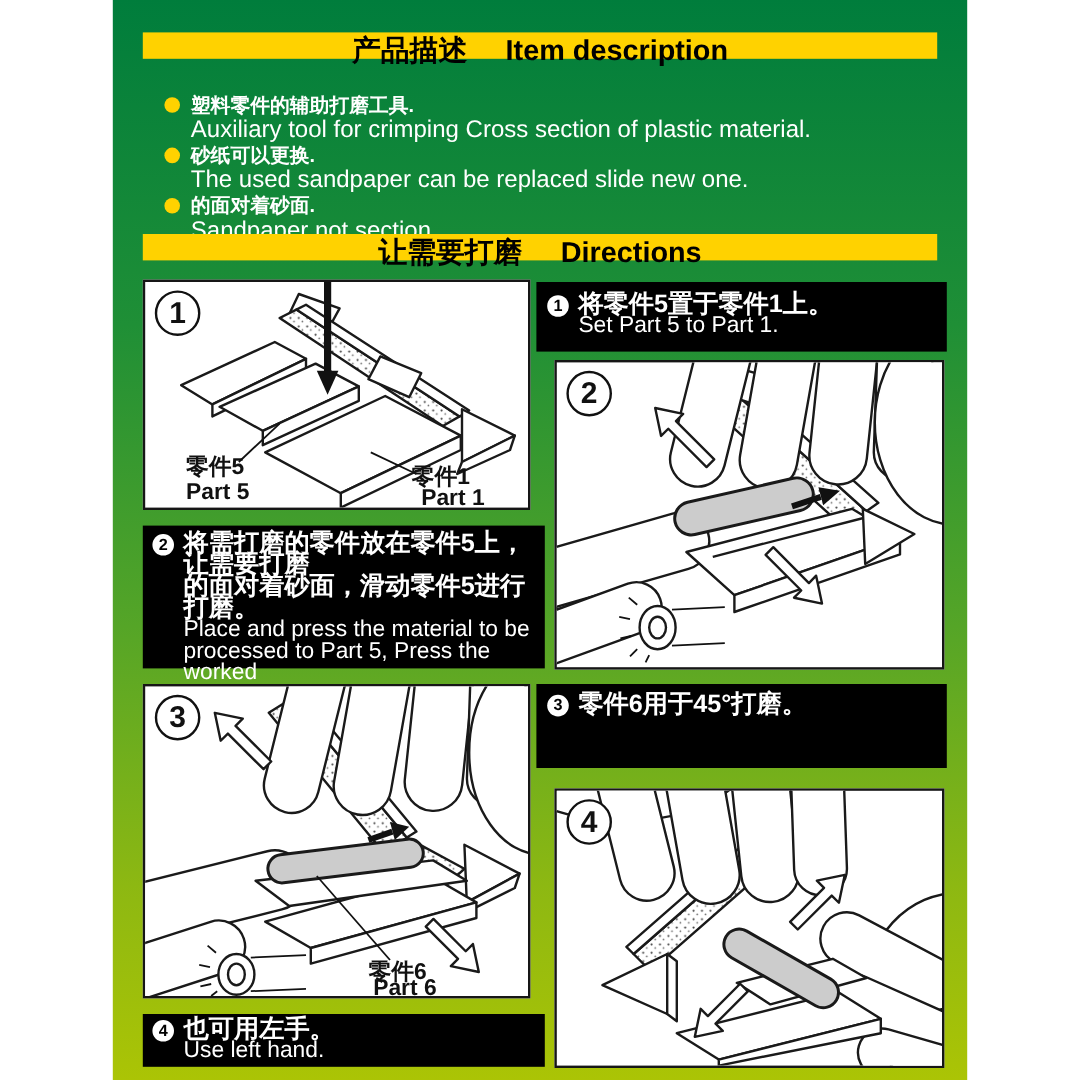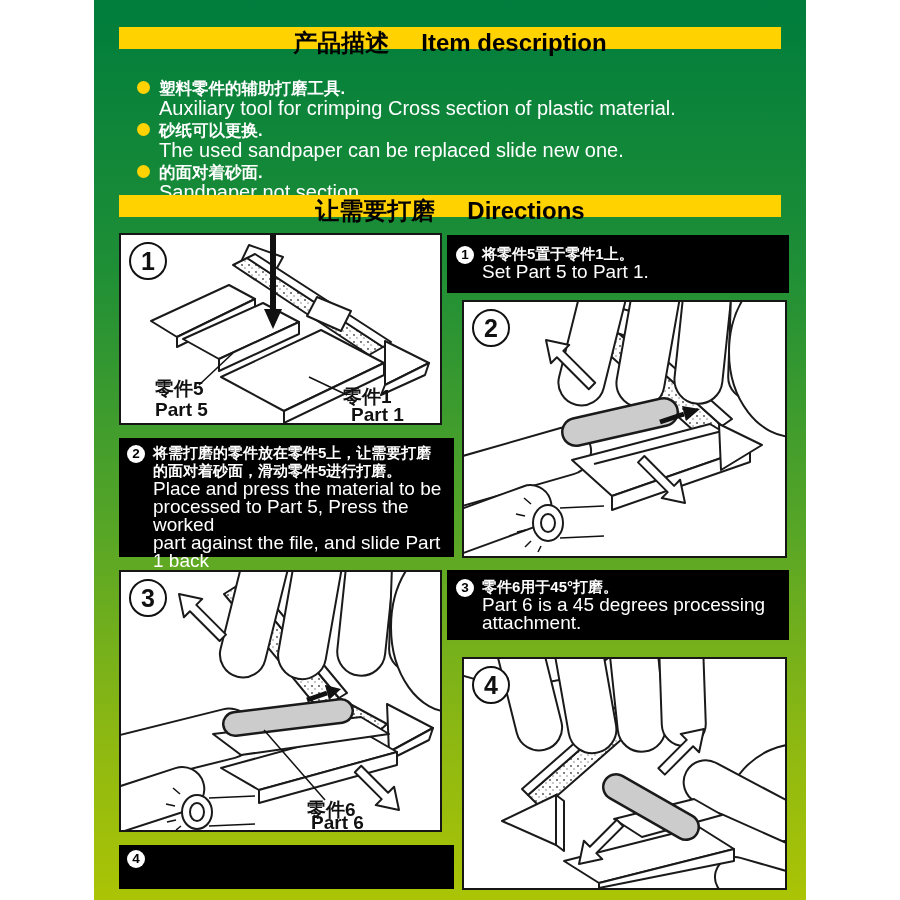--- a/index.html
+++ b/index.html
@@ -50,21 +50,21 @@
   }
   #step-1{left:353px;top:235px;width:342px;height:58px;padding:10px 10px 0 9px}
   #step-2{left:25px;top:438px;width:335px;height:119px;padding:6px 8px 0 8px}
   #step-3{left:353px;top:570px;width:342px;height:70px;padding:8px 10px 0 9px}
   #step-4{left:25px;top:845px;width:335px;height:44px;padding:4px 8px 0 8px}
   .badge{
     flex:none;width:18px;height:18px;border-radius:50%;background:#fff;color:#000;
     font-weight:bold;font-size:13.5px;line-height:18px;text-align:center;
     margin:1px 8px 0 0;
   }
-  .s-zh{font-weight:bold;font-size:15px;line-height:18px;white-space:pre-line}
+  .s-zh{font-weight:bold;font-size:21px;line-height:18px;white-space:pre-line}
   .s-en{font-size:19px;line-height:18px;white-space:pre-line}
 
   svg .lbl{font-family:"Liberation Sans","DejaVu Sans",sans-serif;font-weight:bold;font-size:19px;fill:#111}
   svg .ink{stroke:#1a1a1a;stroke-width:2;fill:#fff;stroke-linejoin:round}
   svg .thin{stroke:#111;stroke-width:1.5;fill:none}
   svg .solid{fill:#111;stroke:none}
 </style>
 </head>
 <body>
 
@@ -263,22 +263,20 @@
       <line x1="143" y1="158" x2="204" y2="228" class="thin"></line>
       <text class="lbl" x="186" y="244">零件6</text>
       <text class="lbl" x="190" y="257">Part 6</text>
     </svg>
   </div>
 
   <div class="step" id="step-3">
     <span class="badge">3</span>
     <span>
       <span class="s-zh" style="display:block">零件6用于45°打磨。</span>
-      <span class="s-en" style="display:block">Part 6 is a 45 degrees processing
-attachment.</span>
     </span>
   </div>
 
   <div class="panel" id="panel-4">
     <div class="pnum">4</div>
     <svg viewBox="0 0 321 229">
       <defs>
         <pattern id="sand4" width="7" height="7" patternUnits="userSpaceOnUse">
           <rect width="7" height="7" fill="#fff"></rect>
           <circle cx="2" cy="2" r="0.9" fill="#444"></circle>
@@ -311,15 +309,19 @@
       </g>
       <line x1="152" y1="128" x2="222" y2="168" stroke="#1a1a1a" stroke-width="28" stroke-linecap="round"></line>
       <line x1="152" y1="128" x2="222" y2="168" stroke="#cccccc" stroke-width="23" stroke-linecap="round"></line>
       <path d="M240,70 216.7,74.9 222.7,80.9 194.4,109.2 200.8,115.6 229.1,87.3 235.1,93.3 Z" class="ink"></path>
       <path d="M115,205 119.9,181.7 125.9,187.7 152.8,160.8 159.2,167.2 132.3,194.1 138.3,200.1 Z" class="ink"></path>
     </svg>
   </div>
 
   <div class="step" id="step-4">
     <span class="badge">4</span>
+    <span>
+      <span class="s-zh" style="display:block">也可用左手。</span>
+      <span class="s-en" style="display:block">Use left hand.</span>
+    </span>
   </div>
 
 </div>
 
 </body></html>

